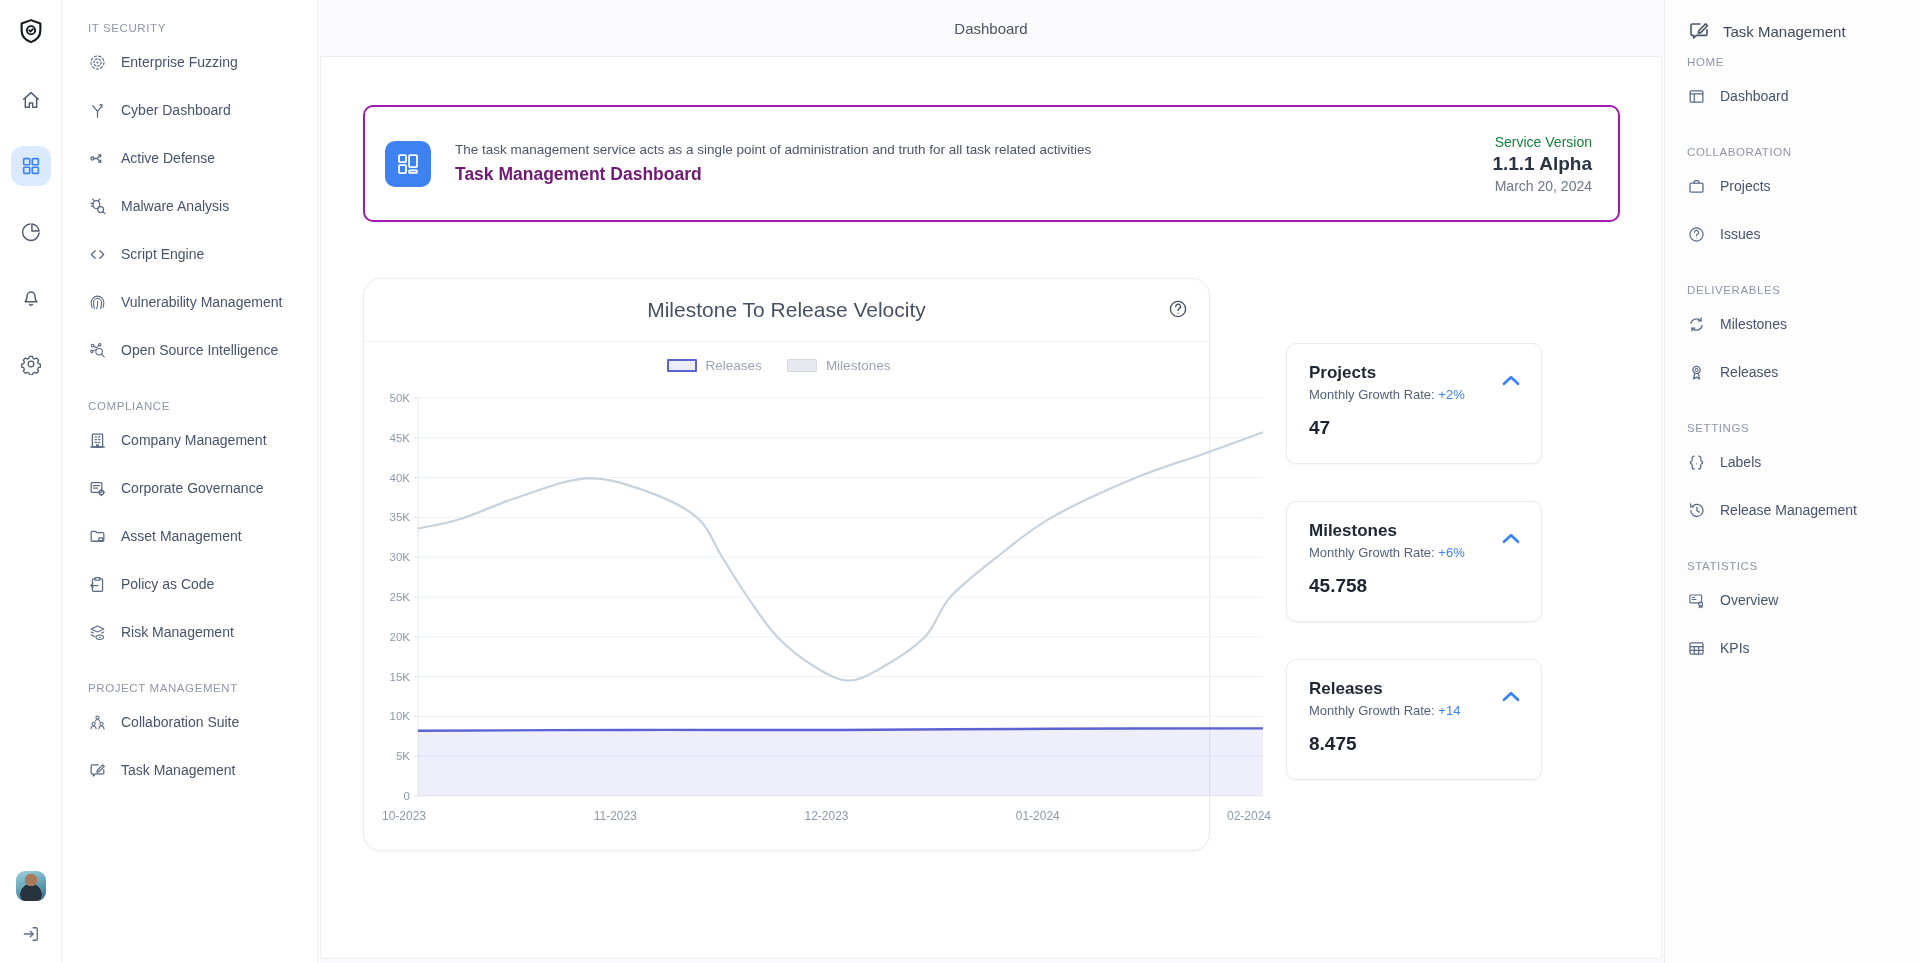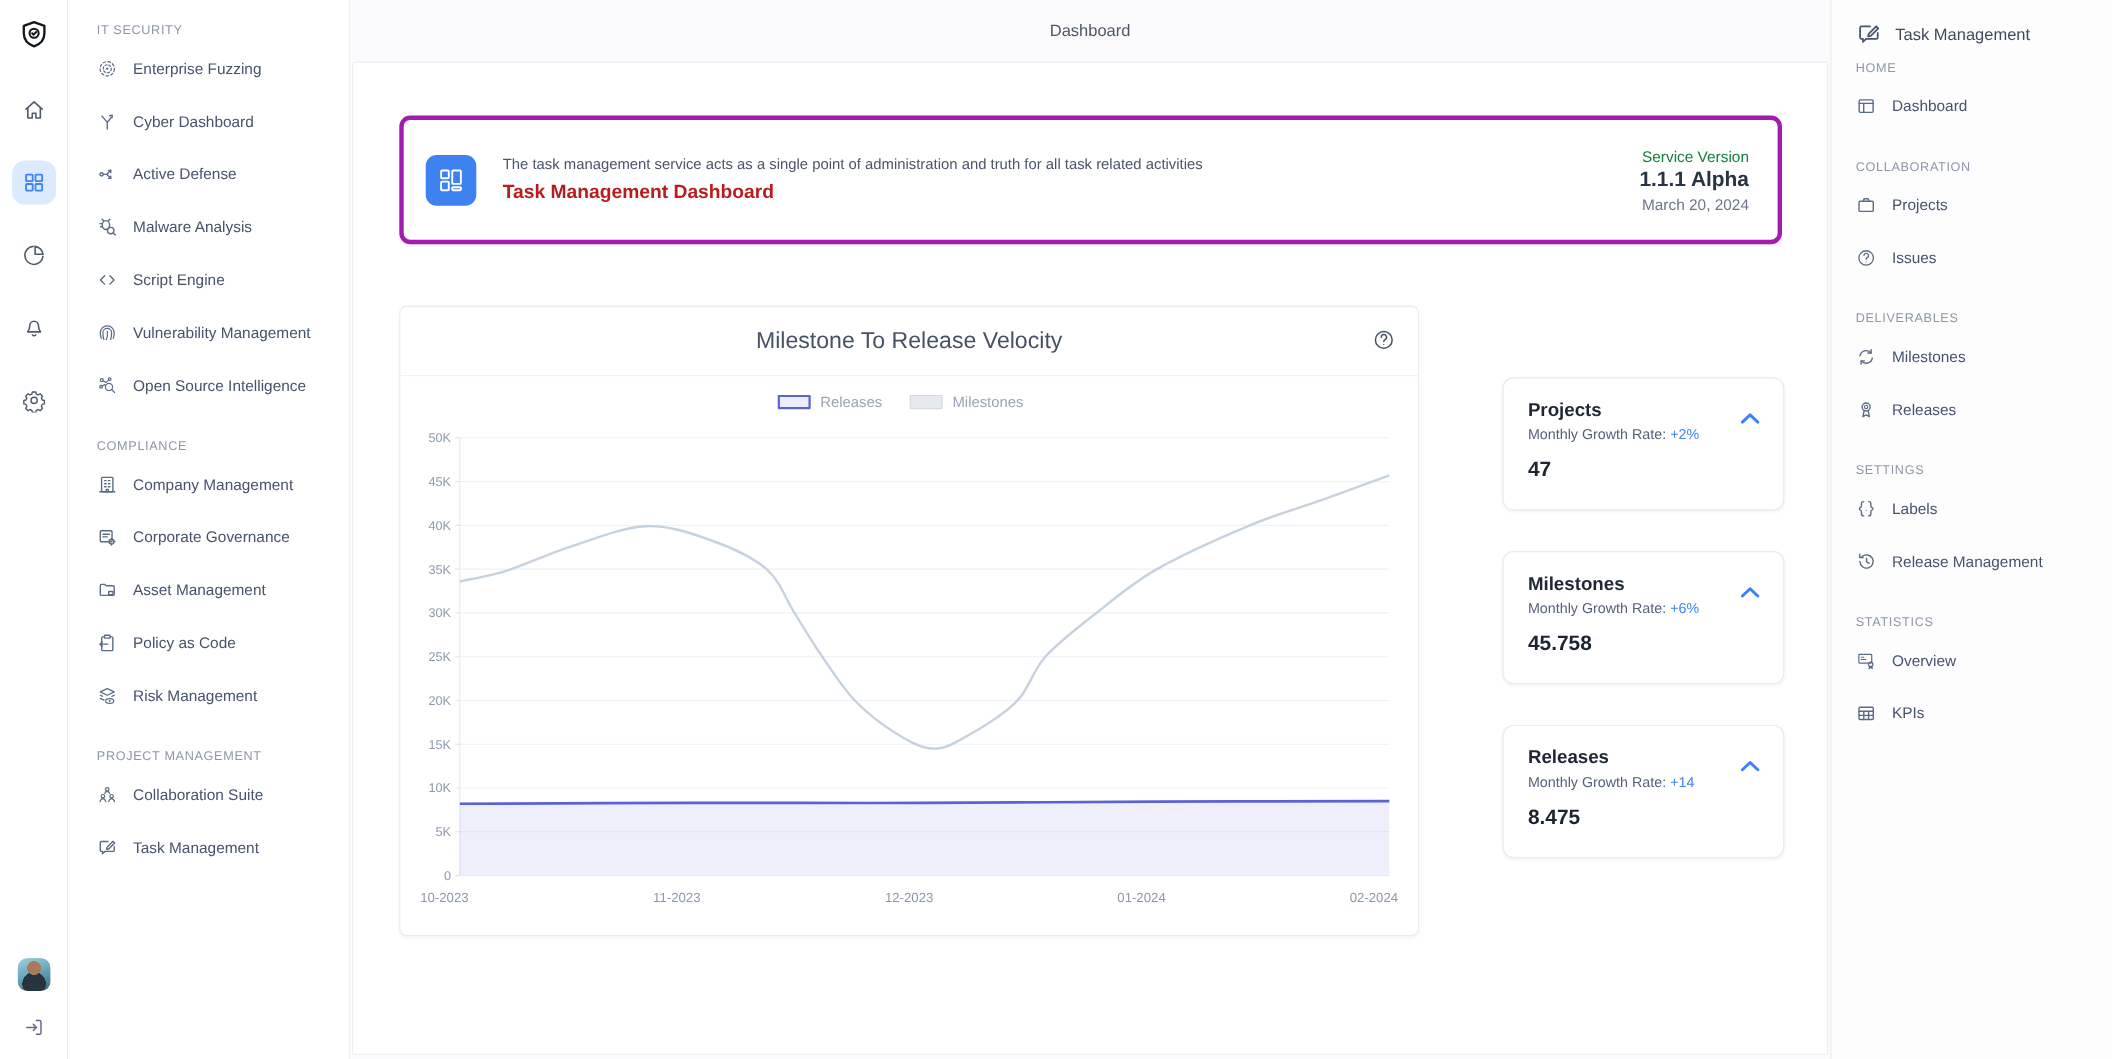--- a/index.html
+++ b/index.html
@@ -29,33 +29,33 @@
   .nav-icon{width:19px;height:19px;flex:none;color:#5b6b84;display:flex;}
   .nav-icon svg{width:100%;height:100%;}
   .rb-head{display:flex;align-items:center;gap:12px;height:34px;color:#3f4a5a;font-size:15px;}
   .rb-head .nav-icon{width:24px;height:24px;color:#48556a;}
 
   
   .main{flex:1;display:flex;flex-direction:column;min-width:0;}
   .topbar{height:56px;flex:none;display:flex;align-items:center;justify-content:center;color:#4b5563;font-size:15px;}
   .panel{flex:1;background:#fff;border:1px solid #edeef2;margin:0 2px 4px;border-radius:2px;padding:48px 41px 0 42px;box-sizing:border-box;overflow:hidden;}
 
-  .header-card{display:flex;align-items:center;background:#fff;border:4px solid #a21caf;border-radius:10px;box-shadow:0 1px 3px rgba(16,24,40,.05);height:117px;padding:0 26px 0 20px;box-sizing:border-box;}
+  .header-card{display:flex;align-items:center;background:#fff;border:2px solid #a21caf;border-radius:10px;box-shadow:0 1px 3px rgba(16,24,40,.05);height:117px;padding:0 26px 0 20px;box-sizing:border-box;}
   .hc-tile{width:46px;height:46px;border-radius:10px;background:#3d82f0;color:#fff;display:flex;align-items:center;justify-content:center;flex:none;}
   .hc-tile svg{width:30px;height:30px;}
   .hc-text{margin-left:24px;}
   .hc-desc{font-size:13.5px;color:#4a5568;}
-  .hc-title{font-size:17.5px;font-weight:700;color:#b91c1c;margin-top:7px;}
+  .hc-title{font-size:17.5px;font-weight:700;color:#701a75;margin-top:7px;}
   .hc-right{margin-left:auto;text-align:right;}
   .hc-svlabel{font-size:14px;color:#15803d;}
   .hc-version{font-size:19px;font-weight:700;color:#2a3342;margin-top:3px;}
   .hc-date{font-size:14px;color:#6b7687;margin-top:3px;}
 
   .content-row{display:flex;margin-top:56px;align-items:flex-start;}
-  .chart-card{width:927px;flex:none;background:#fff;border:1px solid #e9ebf0;border-radius:7px;box-shadow:0 1px 3px rgba(16,24,40,.05);box-sizing:border-box;position:relative;}
+  .chart-card{width:847px;flex:none;background:#fff;border:1px solid #e9ebf0;border-radius:18px;box-shadow:0 1px 3px rgba(16,24,40,.05);box-sizing:border-box;position:relative;}
   .cc-head{height:62px;display:flex;align-items:center;justify-content:center;position:relative;}
   .cc-title{font-size:21px;color:#475166;}
   .cc-help{position:absolute;right:20px;top:19px;width:22px;height:22px;color:#475166;cursor:pointer;}
   .cc-help svg{width:22px;height:22px;}
   .cc-divider{border-top:1px solid #f0f2f5;}
   .legend{height:46px;display:flex;align-items:center;justify-content:center;gap:9px;}
   .legend .sw{width:30px;height:13px;box-sizing:border-box;border-radius:1px;}
   .sw-releases{background:#ecedfb;border:2px solid #5b62d3;}
   .sw-milestones{background:#e6eaef;border:1px solid #d3dae2;}
   .legend .lg-label{font-size:13.5px;color:#9aa4b5;margin-right:16px;}

